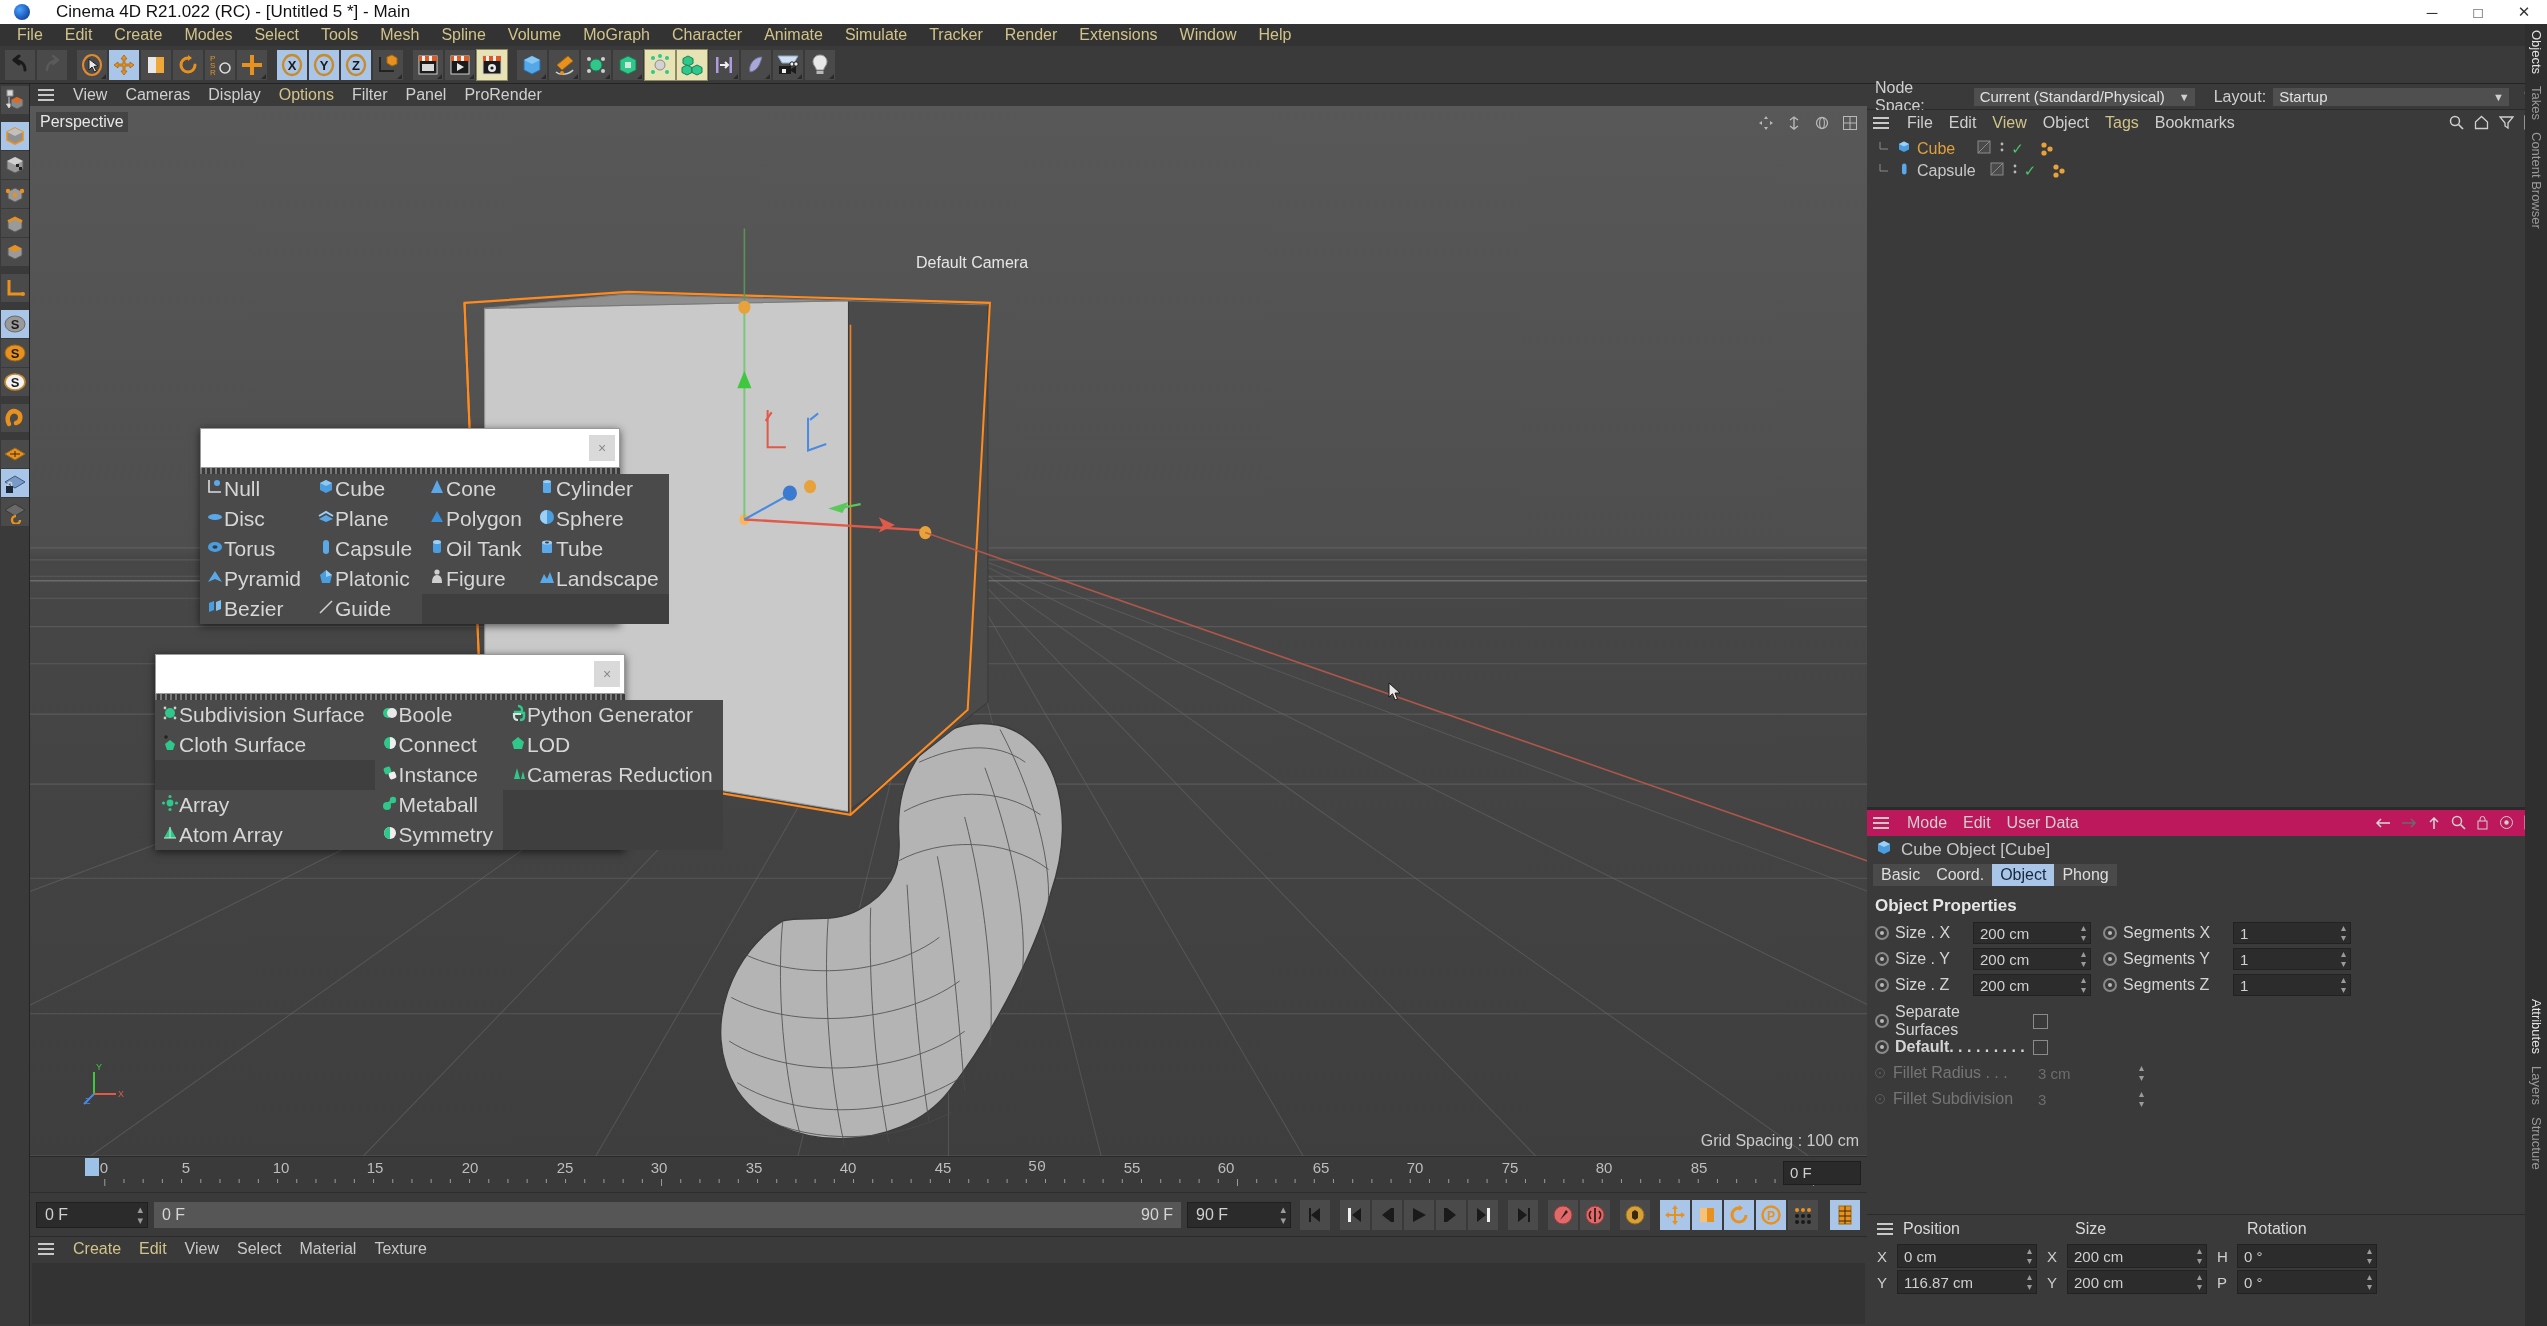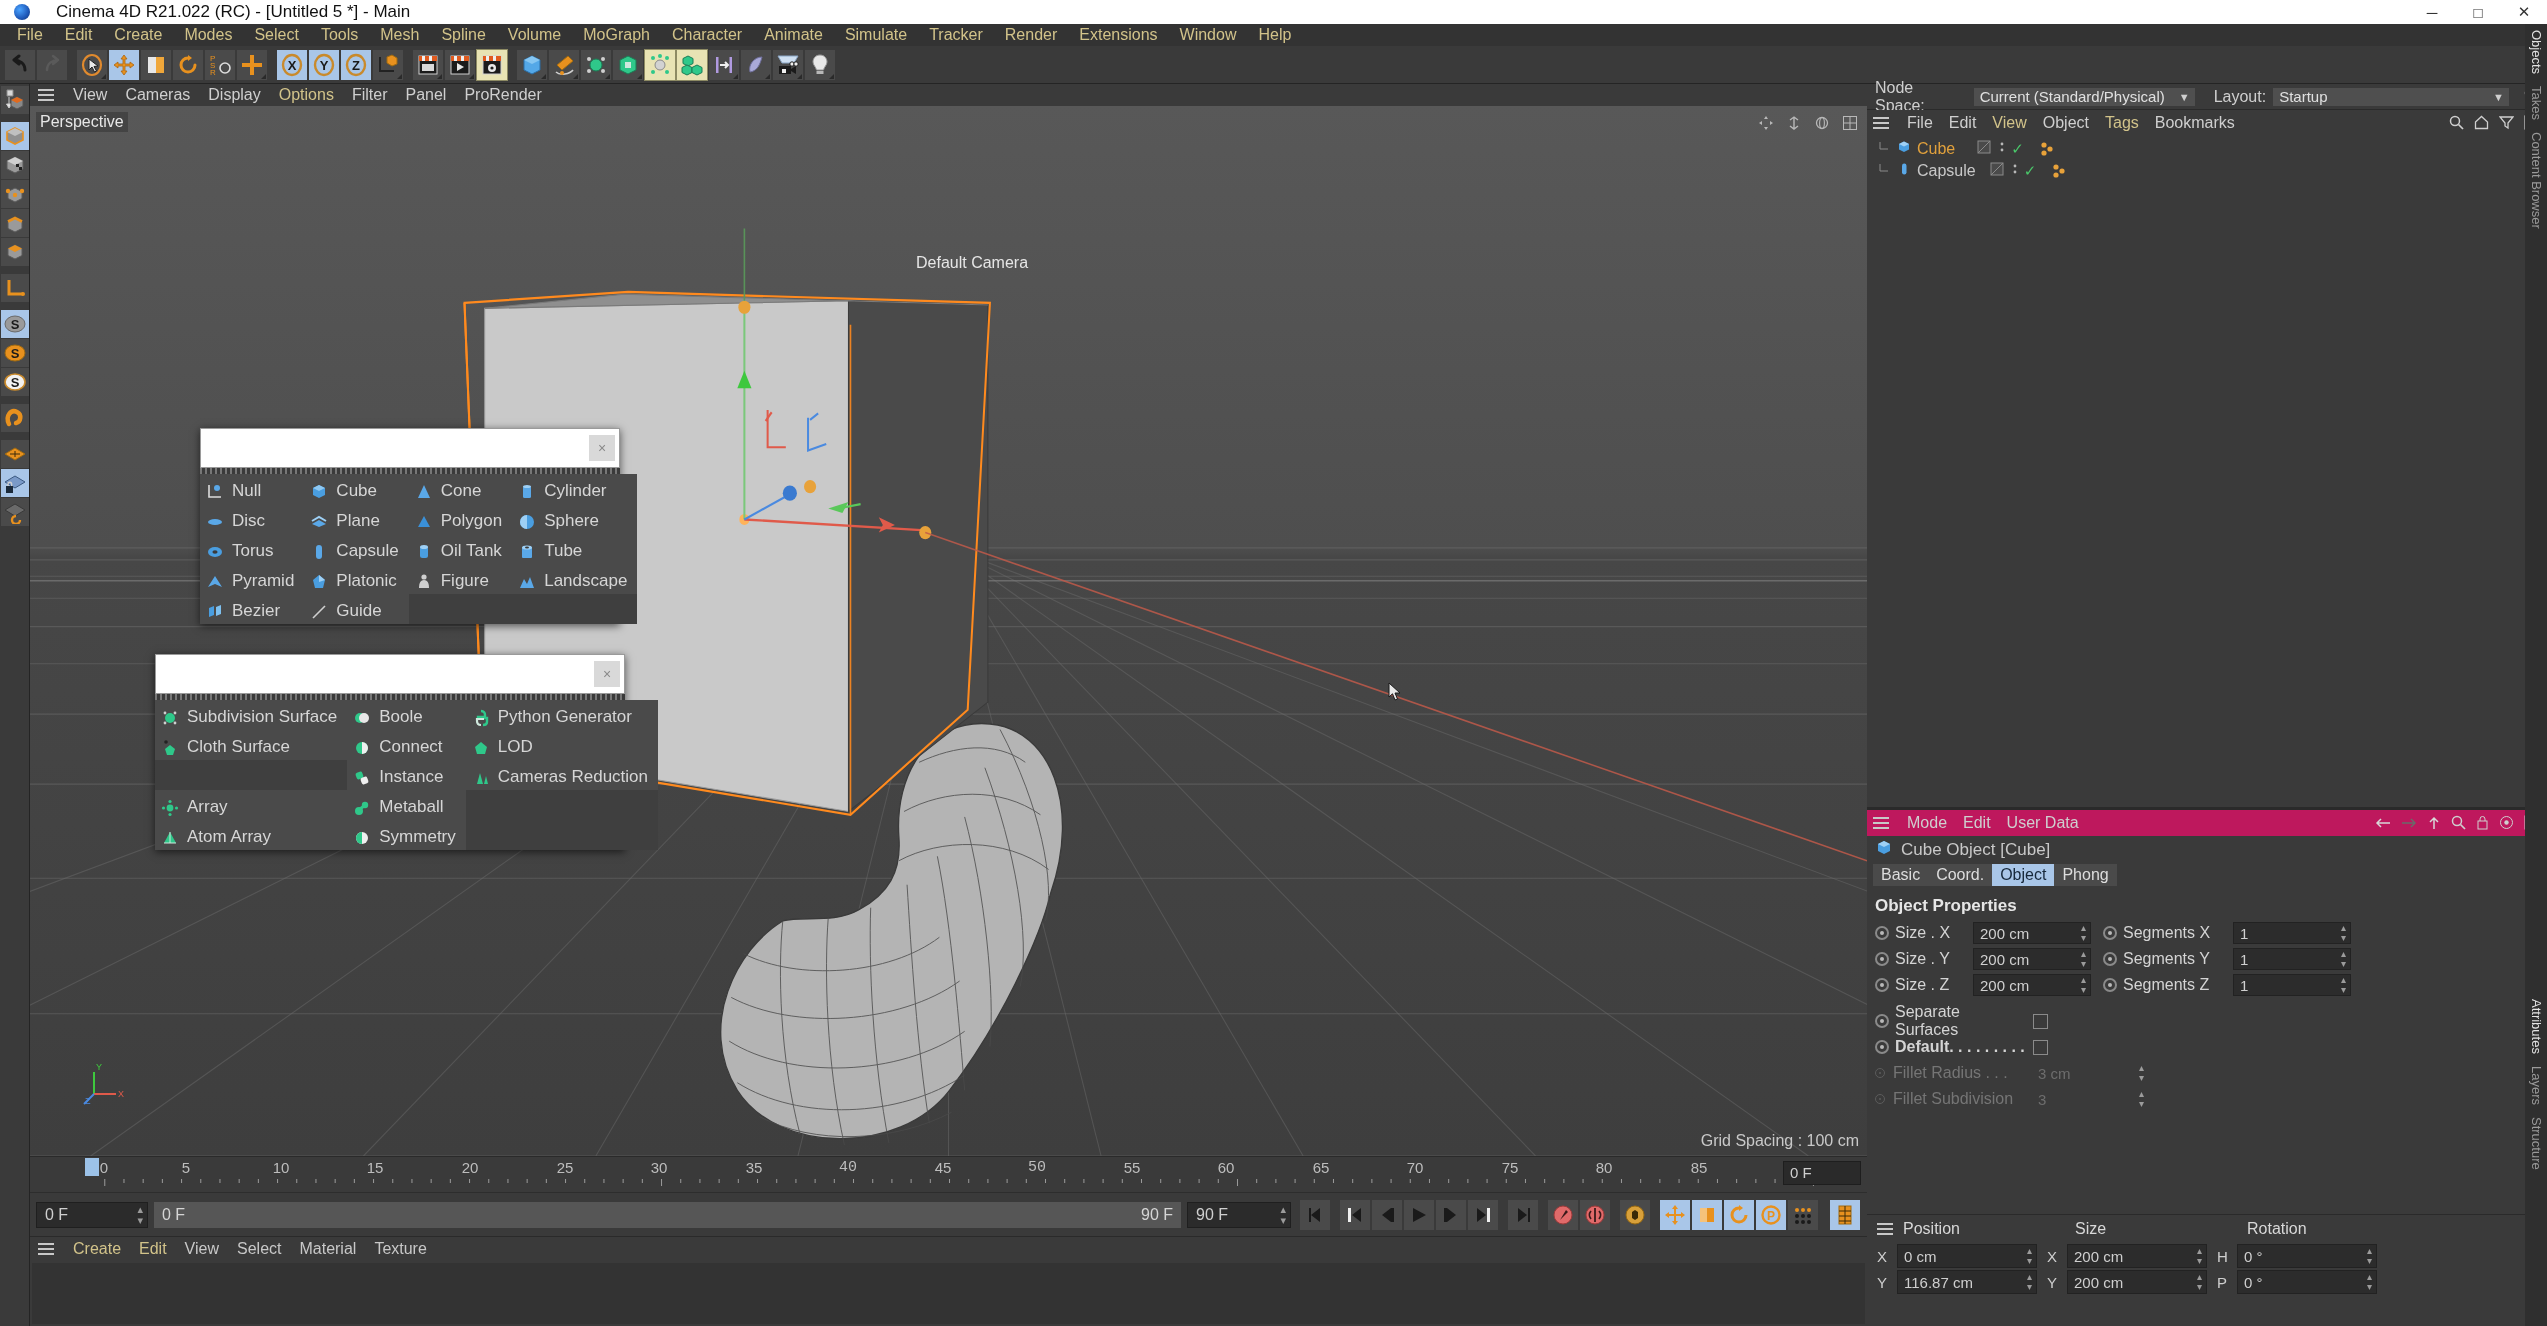--- a/index.html
+++ b/index.html
@@ -70,22 +70,22 @@
 
   .gridsvg, .modelsvg{ position:absolute; inset:0; width:100%; height:100%; }
 
   
   .popup{ position:absolute; z-index:40; box-shadow:0 2px 8px rgba(0,0,0,.6); }
   .popup-head{ background:#ffffff; height:40px; position:relative; border:1px solid #9a9a9a; }
   .popup-head .pclose{ position:absolute; right:4px; top:6px; width:26px; height:26px;
     background:#d9d9d9; color:#8a8a8a; font-size:14px; text-align:center; line-height:26px; }
   .popup-dots{ height:6px; background:repeating-linear-gradient(90deg,#777 0 2px,#3a3a3a 2px 5px); }
   .popup-grid{ display:grid; background:#3f3f3f; }
-  .pitem{ display:flex; align-items:flex-end; gap:8px; padding:3px 10px 3px 6px; height:30px;
-    background:#4a4a4a; font-size:17px; color:#d6d6d6; white-space:nowrap; }
+  .pitem{ display:flex; align-items:flex-start; gap:0; padding:3px 10px 3px 6px; height:30px;
+    background:#4a4a4a; font-size:21px; color:#d6d6d6; white-space:nowrap; }
   .pitem.empty{ background:#3f3f3f; }
   .picon{ width:18px; height:18px; flex:0 0 18px; }
 
   
   .timeline{ flex:0 0 36px; background:#3a3a3a; position:relative; border-top:1px solid #2a2a2a; }
   .tl-tick-lbl{ position:absolute; top:2px; font-size:15px; color:#bdbdbd; transform:translateX(-50%); }
   .tl-playhead{ position:absolute; top:1px; width:14px; height:18px; background:#9cc2e8; }
   .tl-endfield{ position:absolute; right:6px; top:4px; width:78px; height:24px; background:#2a2a2a;
     border:1px solid #1e1e1e; color:#cfcfcf; font-size:15px; padding:2px 6px; }
 
@@ -914,21 +914,21 @@
       <div class="timeline">
         <div class="tl-playhead" style="left:55px;"></div>
         <div class="tl-tick-lbl" style="left:74px;">0</div>
         <div class="tl-tick-lbl" style="left:156px;">5</div>
         <div class="tl-tick-lbl" style="left:251px;">10</div>
         <div class="tl-tick-lbl" style="left:345px;">15</div>
         <div class="tl-tick-lbl" style="left:440px;">20</div>
         <div class="tl-tick-lbl" style="left:535px;">25</div>
         <div class="tl-tick-lbl" style="left:629px;">30</div>
         <div class="tl-tick-lbl" style="left:724px;">35</div>
-        <div class="tl-tick-lbl" style="left:818px;font-family:Liberation Mono, monospace;">40</div>
+        <div class="tl-tick-lbl" style="left:818px;">40</div>
         <div class="tl-tick-lbl" style="left:913px;">45</div>
         <div class="tl-tick-lbl" style="left:1007px;font-family:Liberation Mono, monospace;">50</div>
         <div class="tl-tick-lbl" style="left:1102px;">55</div>
         <div class="tl-tick-lbl" style="left:1196px;">60</div>
         <div class="tl-tick-lbl" style="left:1291px;">65</div>
         <div class="tl-tick-lbl" style="left:1385px;">70</div>
         <div class="tl-tick-lbl" style="left:1480px;">75</div>
         <div class="tl-tick-lbl" style="left:1574px;">80</div>
         <div class="tl-tick-lbl" style="left:1669px;">85</div>
         <div class="tl-tick-lbl" style="left:1762px;">90</div>

